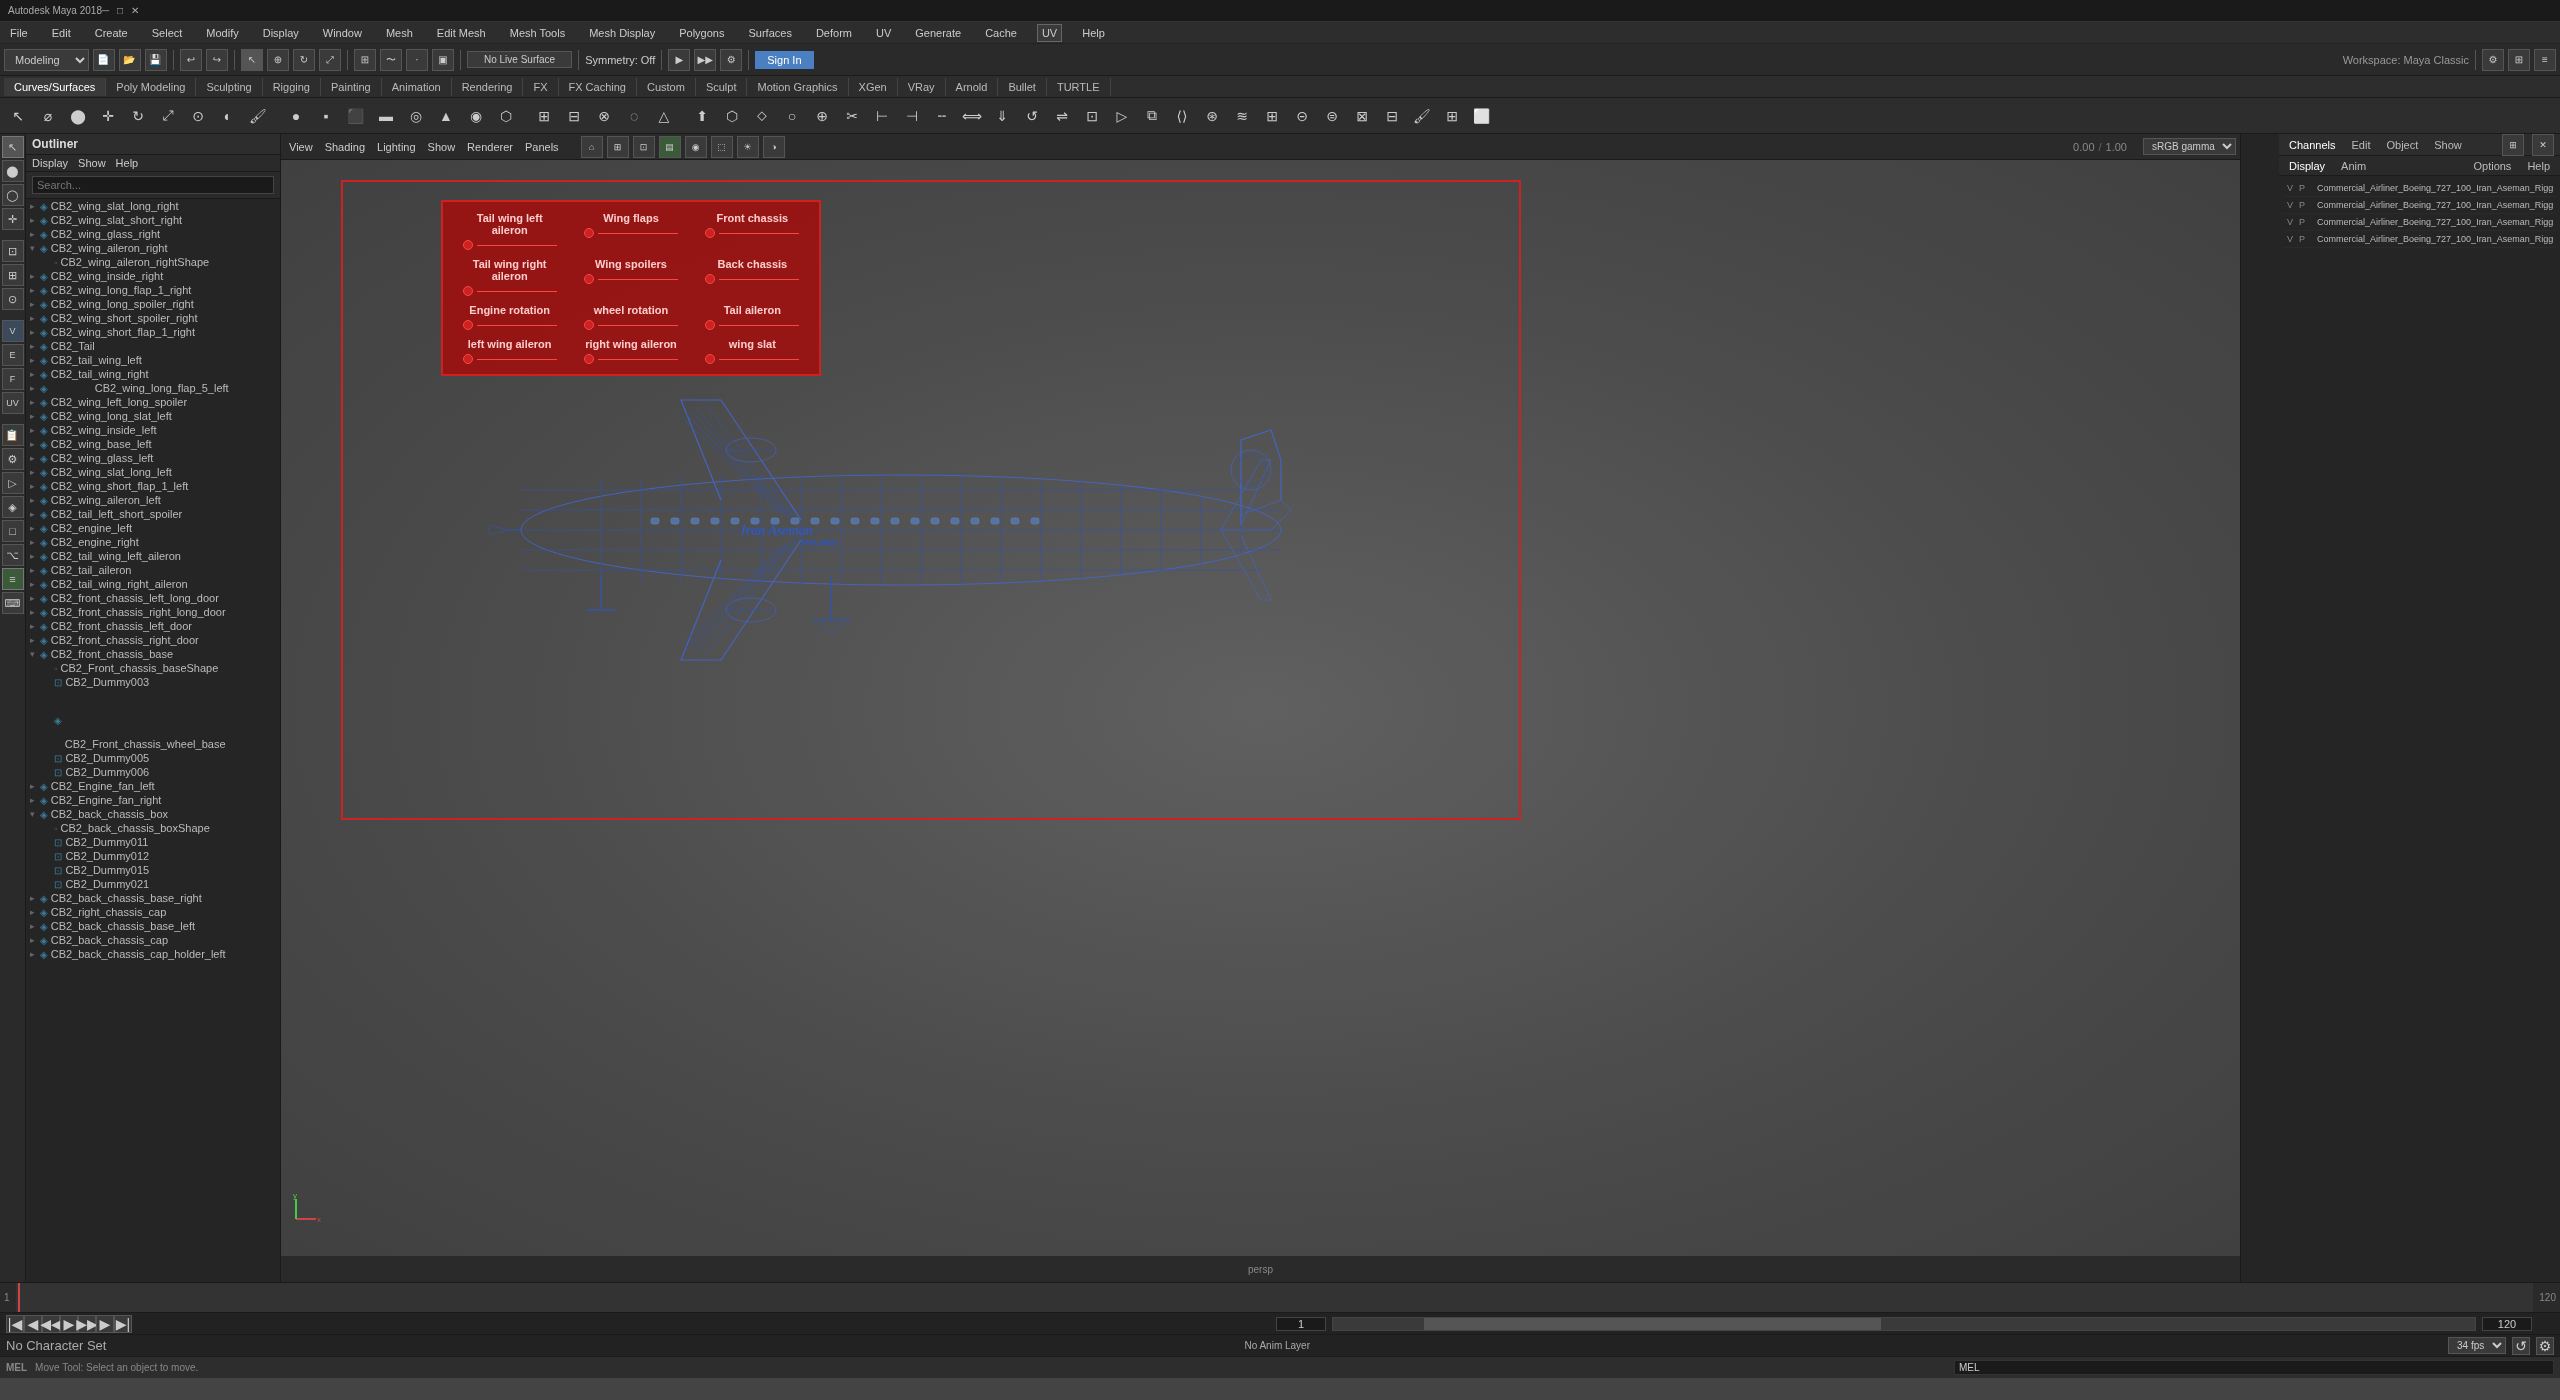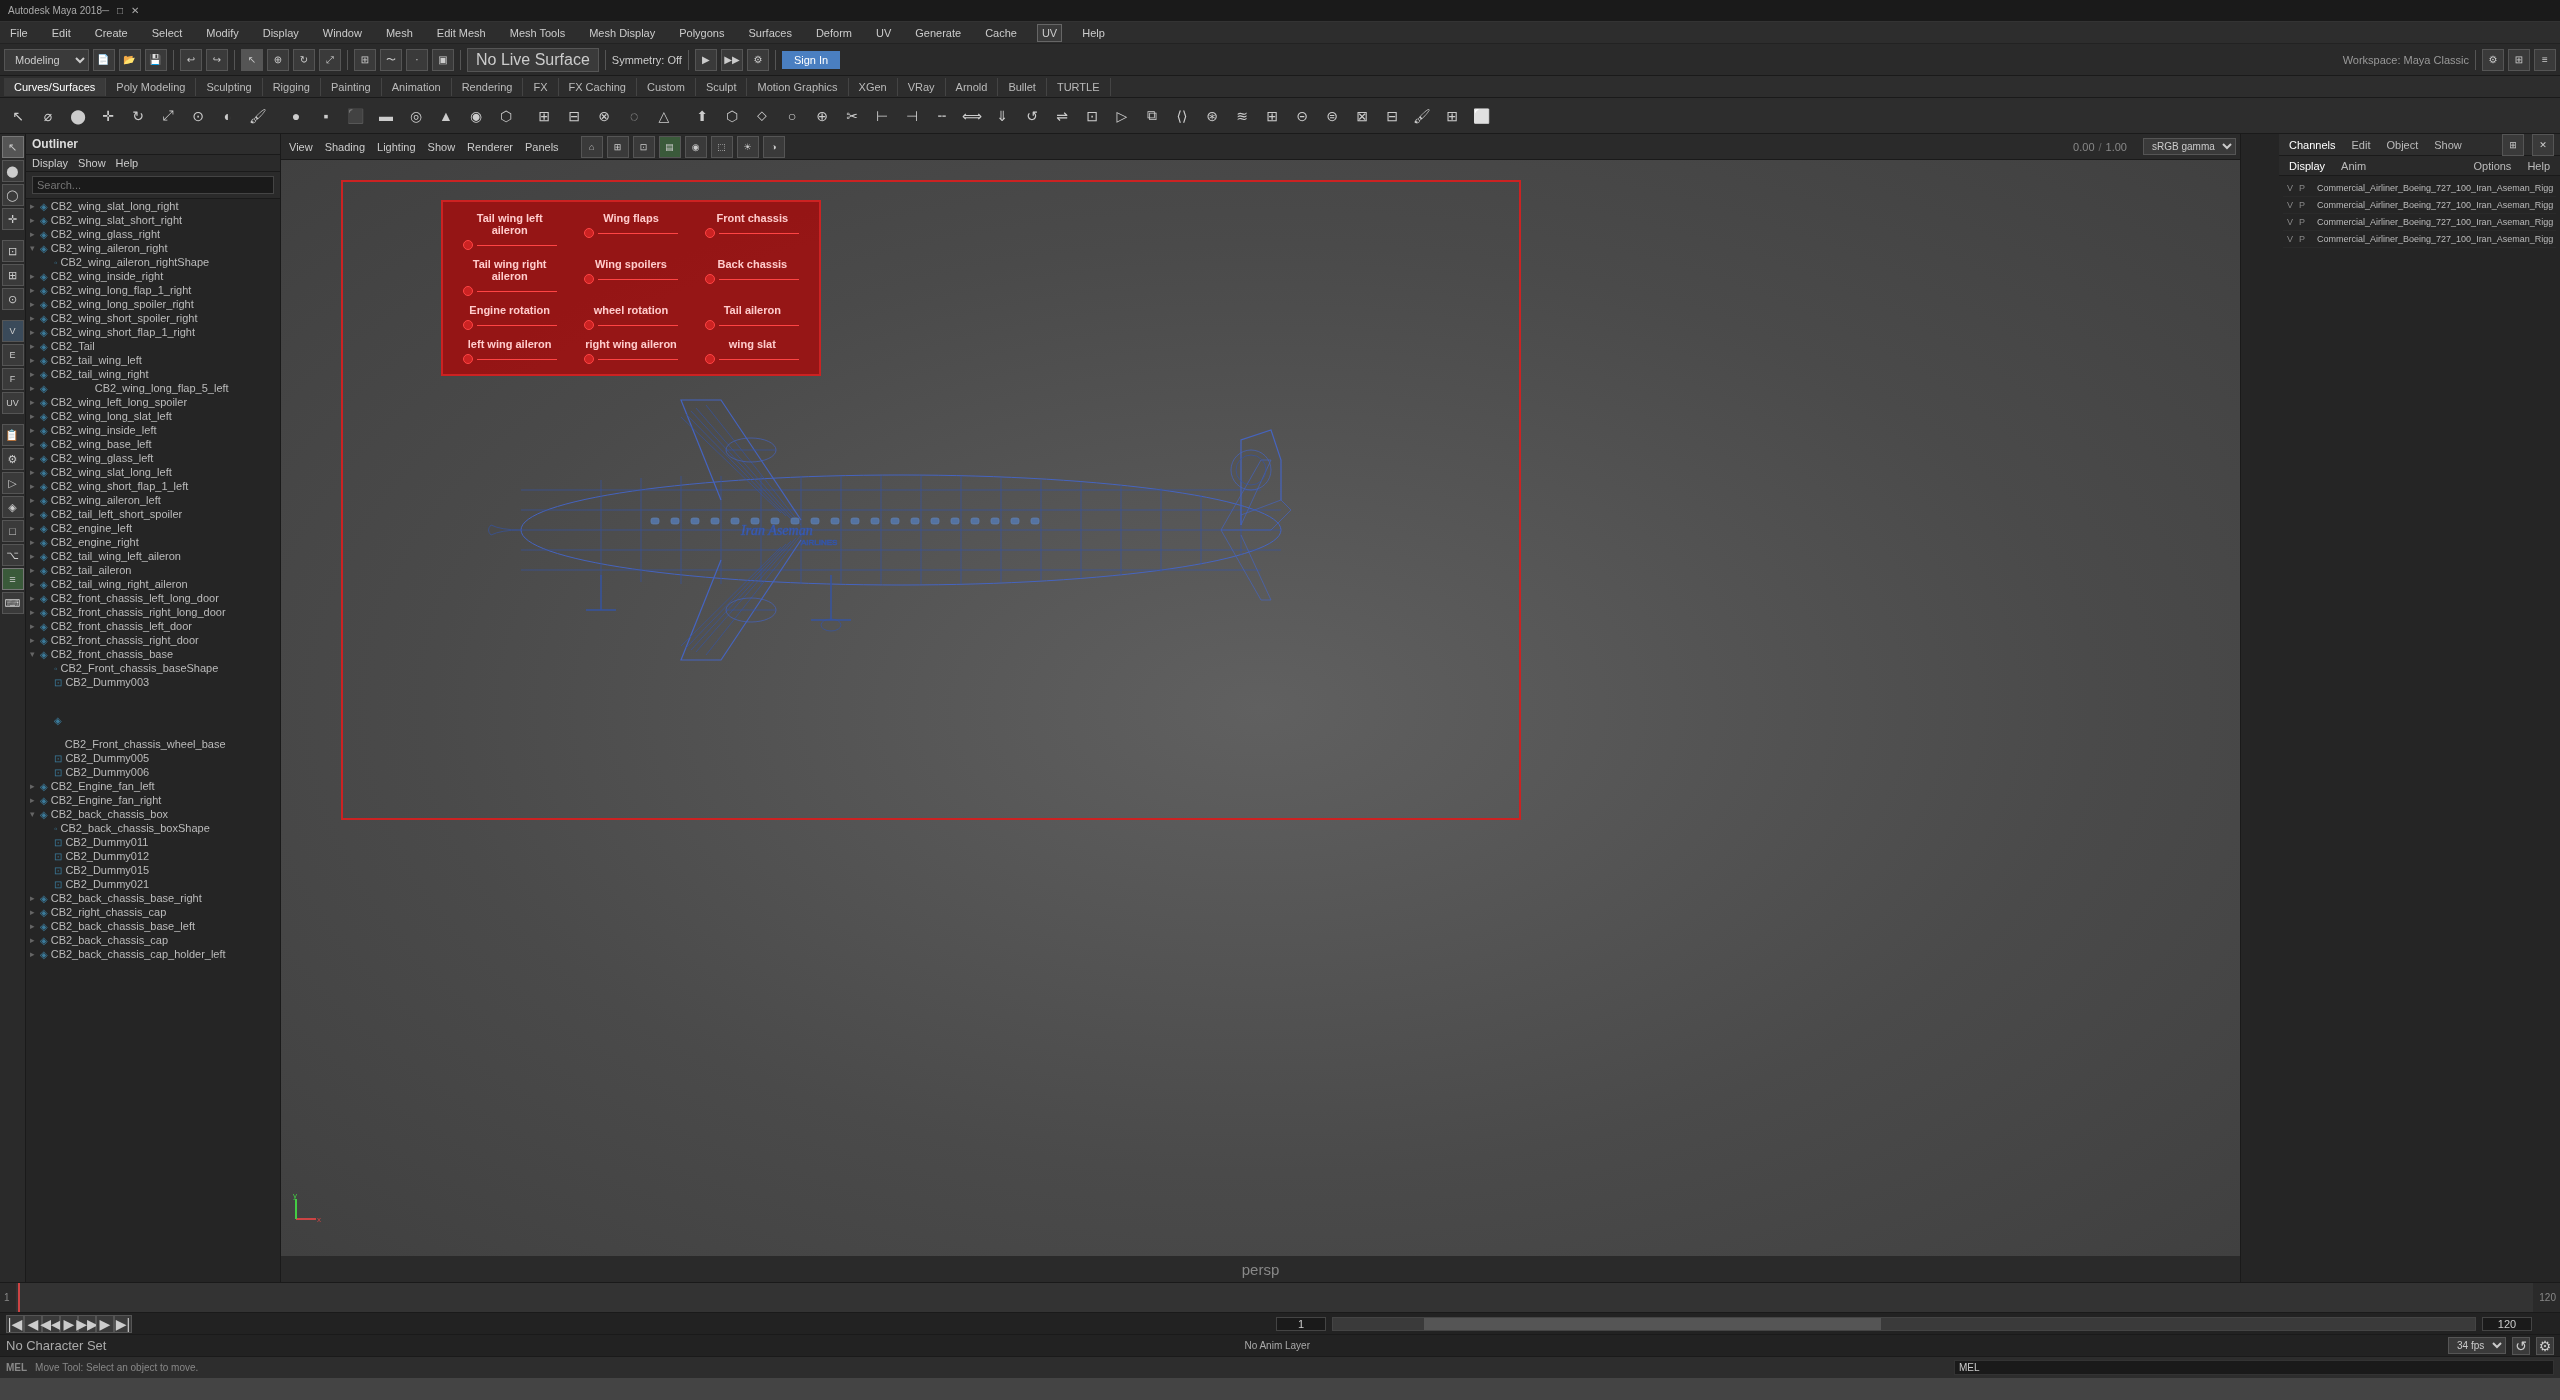--- a/index.html
+++ b/index.html
@@ -86,22 +86,22 @@
     .tb-separator {
       width: 1px;
       height: 20px;
       background: #555;
       margin: 0 2px;
     }
     .no-live-surface {
       background: #3a3a3a;
       border: 1px solid #555;
       color: #ccc;
-      padding: 2px 8px;
-      font-size: 16px;
+      padding: 2px 16px;
+      font-size: 10px;
       cursor: pointer;
     }
     .sign-in-btn {
       background: #4a7fc1;
       border: none;
       color: white;
       padding: 3px 12px;
       cursor: pointer;
       font-size: 11px;
     }
@@ -268,21 +268,21 @@
     #viewport-bottom {
       position: absolute;
       bottom: 0;
       left: 0;
       right: 0;
       height: 26px;
       background: #2a2a2a;
       display: flex;
       align-items: center;
       justify-content: center;
-      font-size: 15px;
+      font-size: 10px;
       color: #888;
     }
 
     
     #control-panel {
       position: absolute;
       top: 60px;
       left: 200px;
       background: rgba(180, 20, 20, 0.85);
       border: 2px solid #cc2222;

